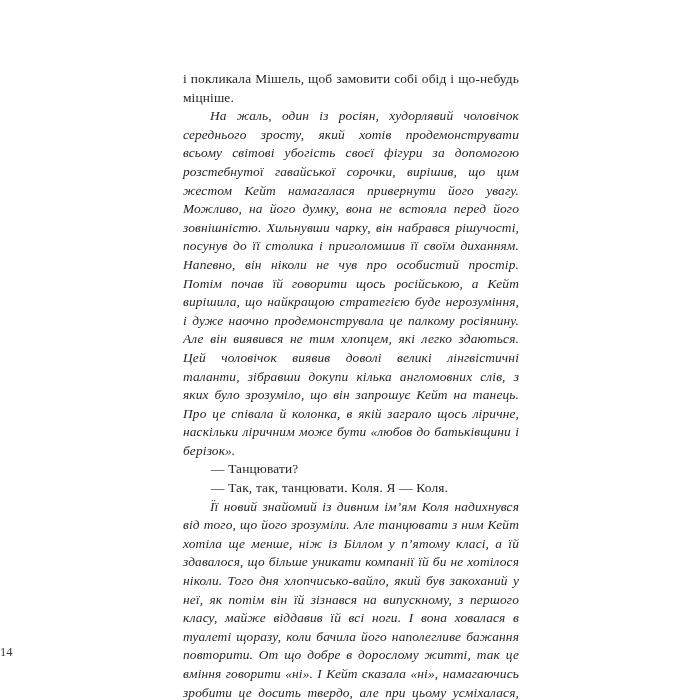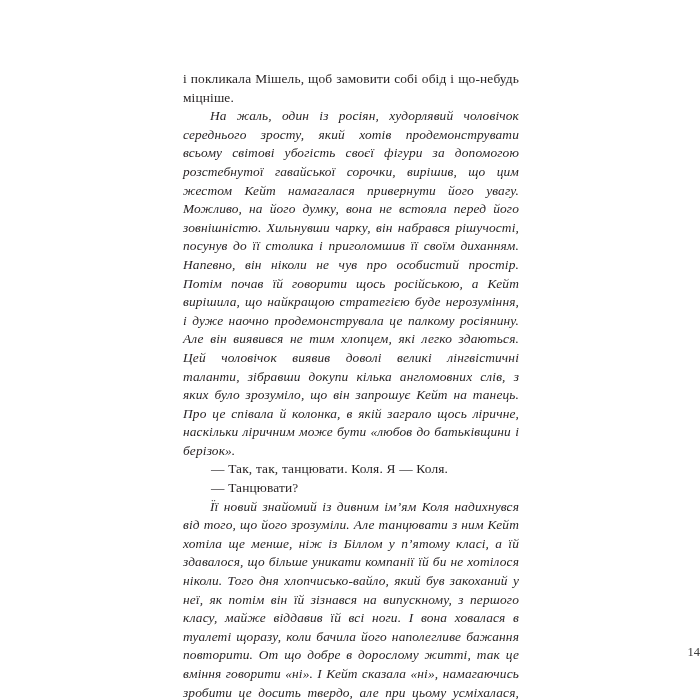--- a/index.html
+++ b/index.html
@@ -54,41 +54,41 @@
   
   .para.full-justify {
     text-align: justify;
   }
 
   #page-number {
     position: absolute;
     left: 0;
     top: 644px;
     width: 700px;
-    text-align: right;
+    text-align: left;
     font-size: 12.5px;
     line-height: 16px;
     color: #3a3a3a;
     font-family: "Liberation Serif", "DejaVu Serif", serif;
   }
 </style>
 </head>
 <body>
 
 <div id="page">
 
   <div id="text-block">
 
     <p class="para full-justify">і покликала Мішель, щоб замовити собі обід і що-небудь міцніше.</p>
 
     <p class="para indent full-justify">На жаль, один із росіян, худорлявий чоловічок середнього зросту, який хотів продемонструвати всьому світові убогість своєї фігури за допомогою розстебнутої гавайської сорочки, вирішив, що цим жестом Кейт намагалася привернути його увагу. Можливо, на його думку, вона не встояла перед його зовнішністю. Хильнувши чарку, він набрався рішучості, посунув до її столика і приголомшив її своїм диханням. Напевно, він ніколи не чув про особистий простір. Потім почав їй говорити щось російською, а Кейт вирішила, що найкращою стратегією буде нерозуміння, і дуже наочно продемонструвала це палкому росіянину. Але він виявився не тим хлопцем, які легко здаються. Цей чоловічок виявив доволі великі лінгвістичні таланти, зібравши докупи кілька англомовних слів, з яких було зрозуміло, що він запрошує Кейт на танець. Про це співала й колонка, в якій заграло щось ліричне, наскільки ліричним може бути «любов до батьківщини і берізок».</p>
 
+    <p class="para dialogue">— Танцювати?</p>
+
     <p class="para dialogue">— Так, так, танцювати. Коля. Я — Коля.</p>
-
-    <p class="para dialogue">— Танцювати?</p>
 
     <p class="para indent full-justify">Її новий знайомий із дивним ім’ям Коля надихнувся від того, що його зрозуміли. Але танцювати з ним Кейт хотіла ще менше, ніж із Біллом у п’ятому класі, а їй здавалося, що більше уникати компанії їй би не хотілося ніколи. Того дня хлопчисько-вайло, який був закоханий у неї, як потім він їй зізнався на випускному, з першого класу, майже віддавив їй всі ноги. І вона ховалася в туалеті щоразу, коли бачила його наполегливе бажання повторити. От що добре в дорослому житті, так це вміння говорити «ні». І Кейт сказала «ні», намагаючись зробити це досить твердо, але при цьому усміхалася, щоб не образити Колю.</p>
 
   </div>
 
   <div id="page-number">14</div>
 
 </div>
 
 </body></html>

